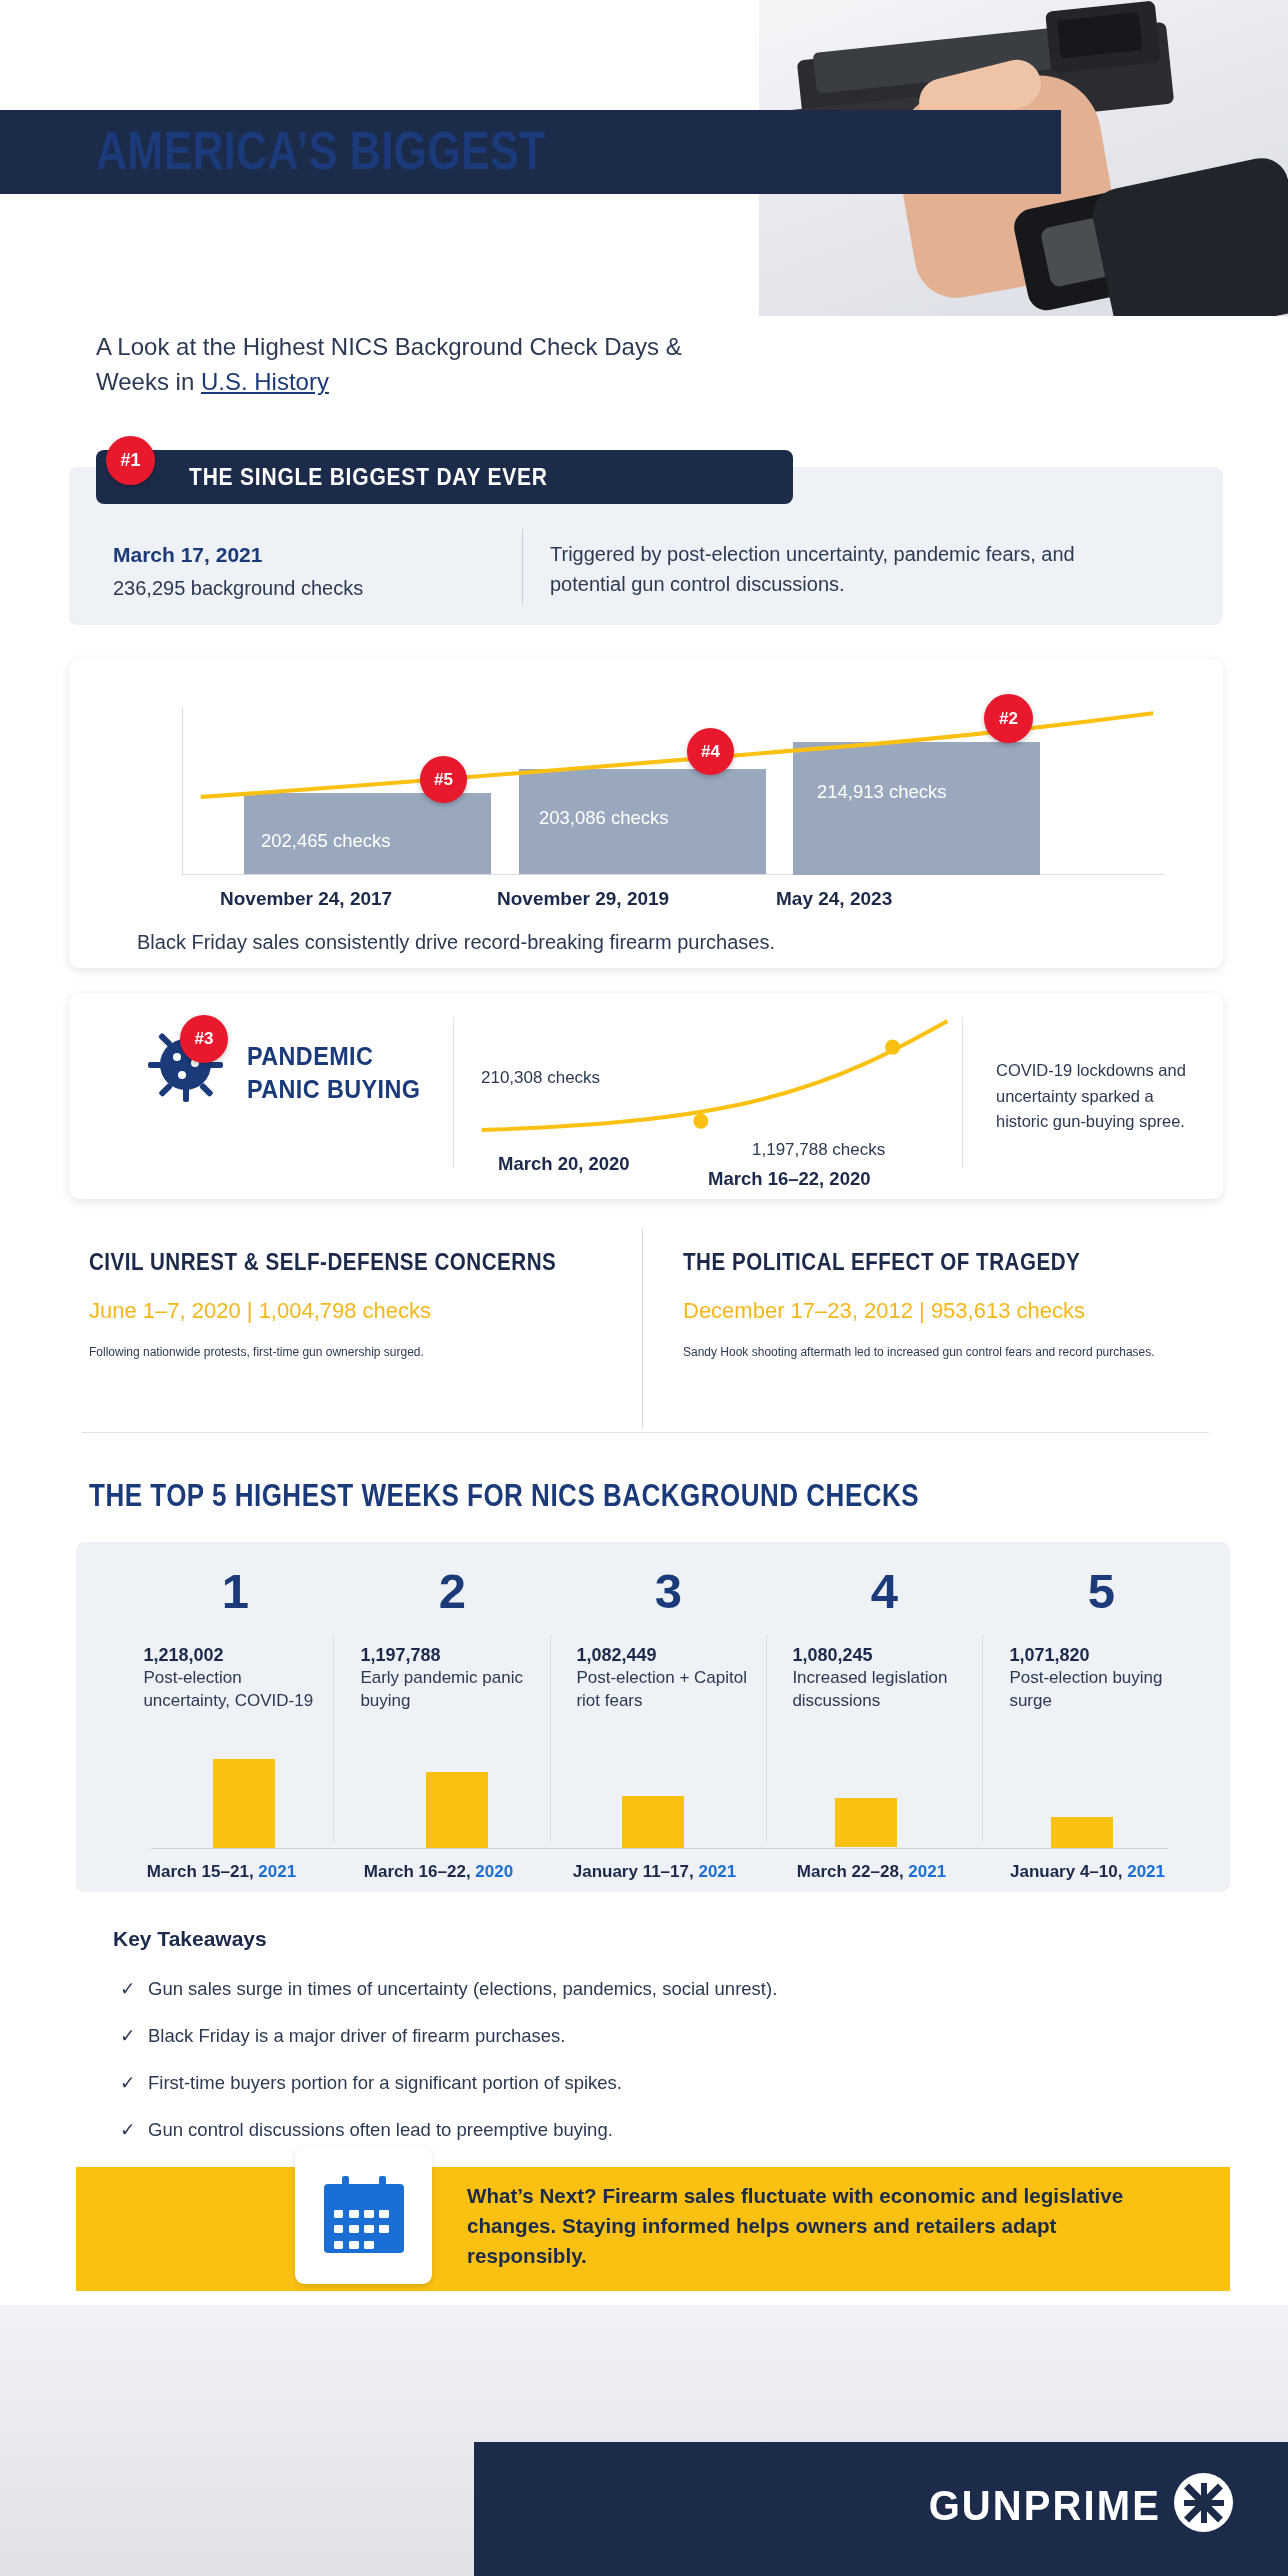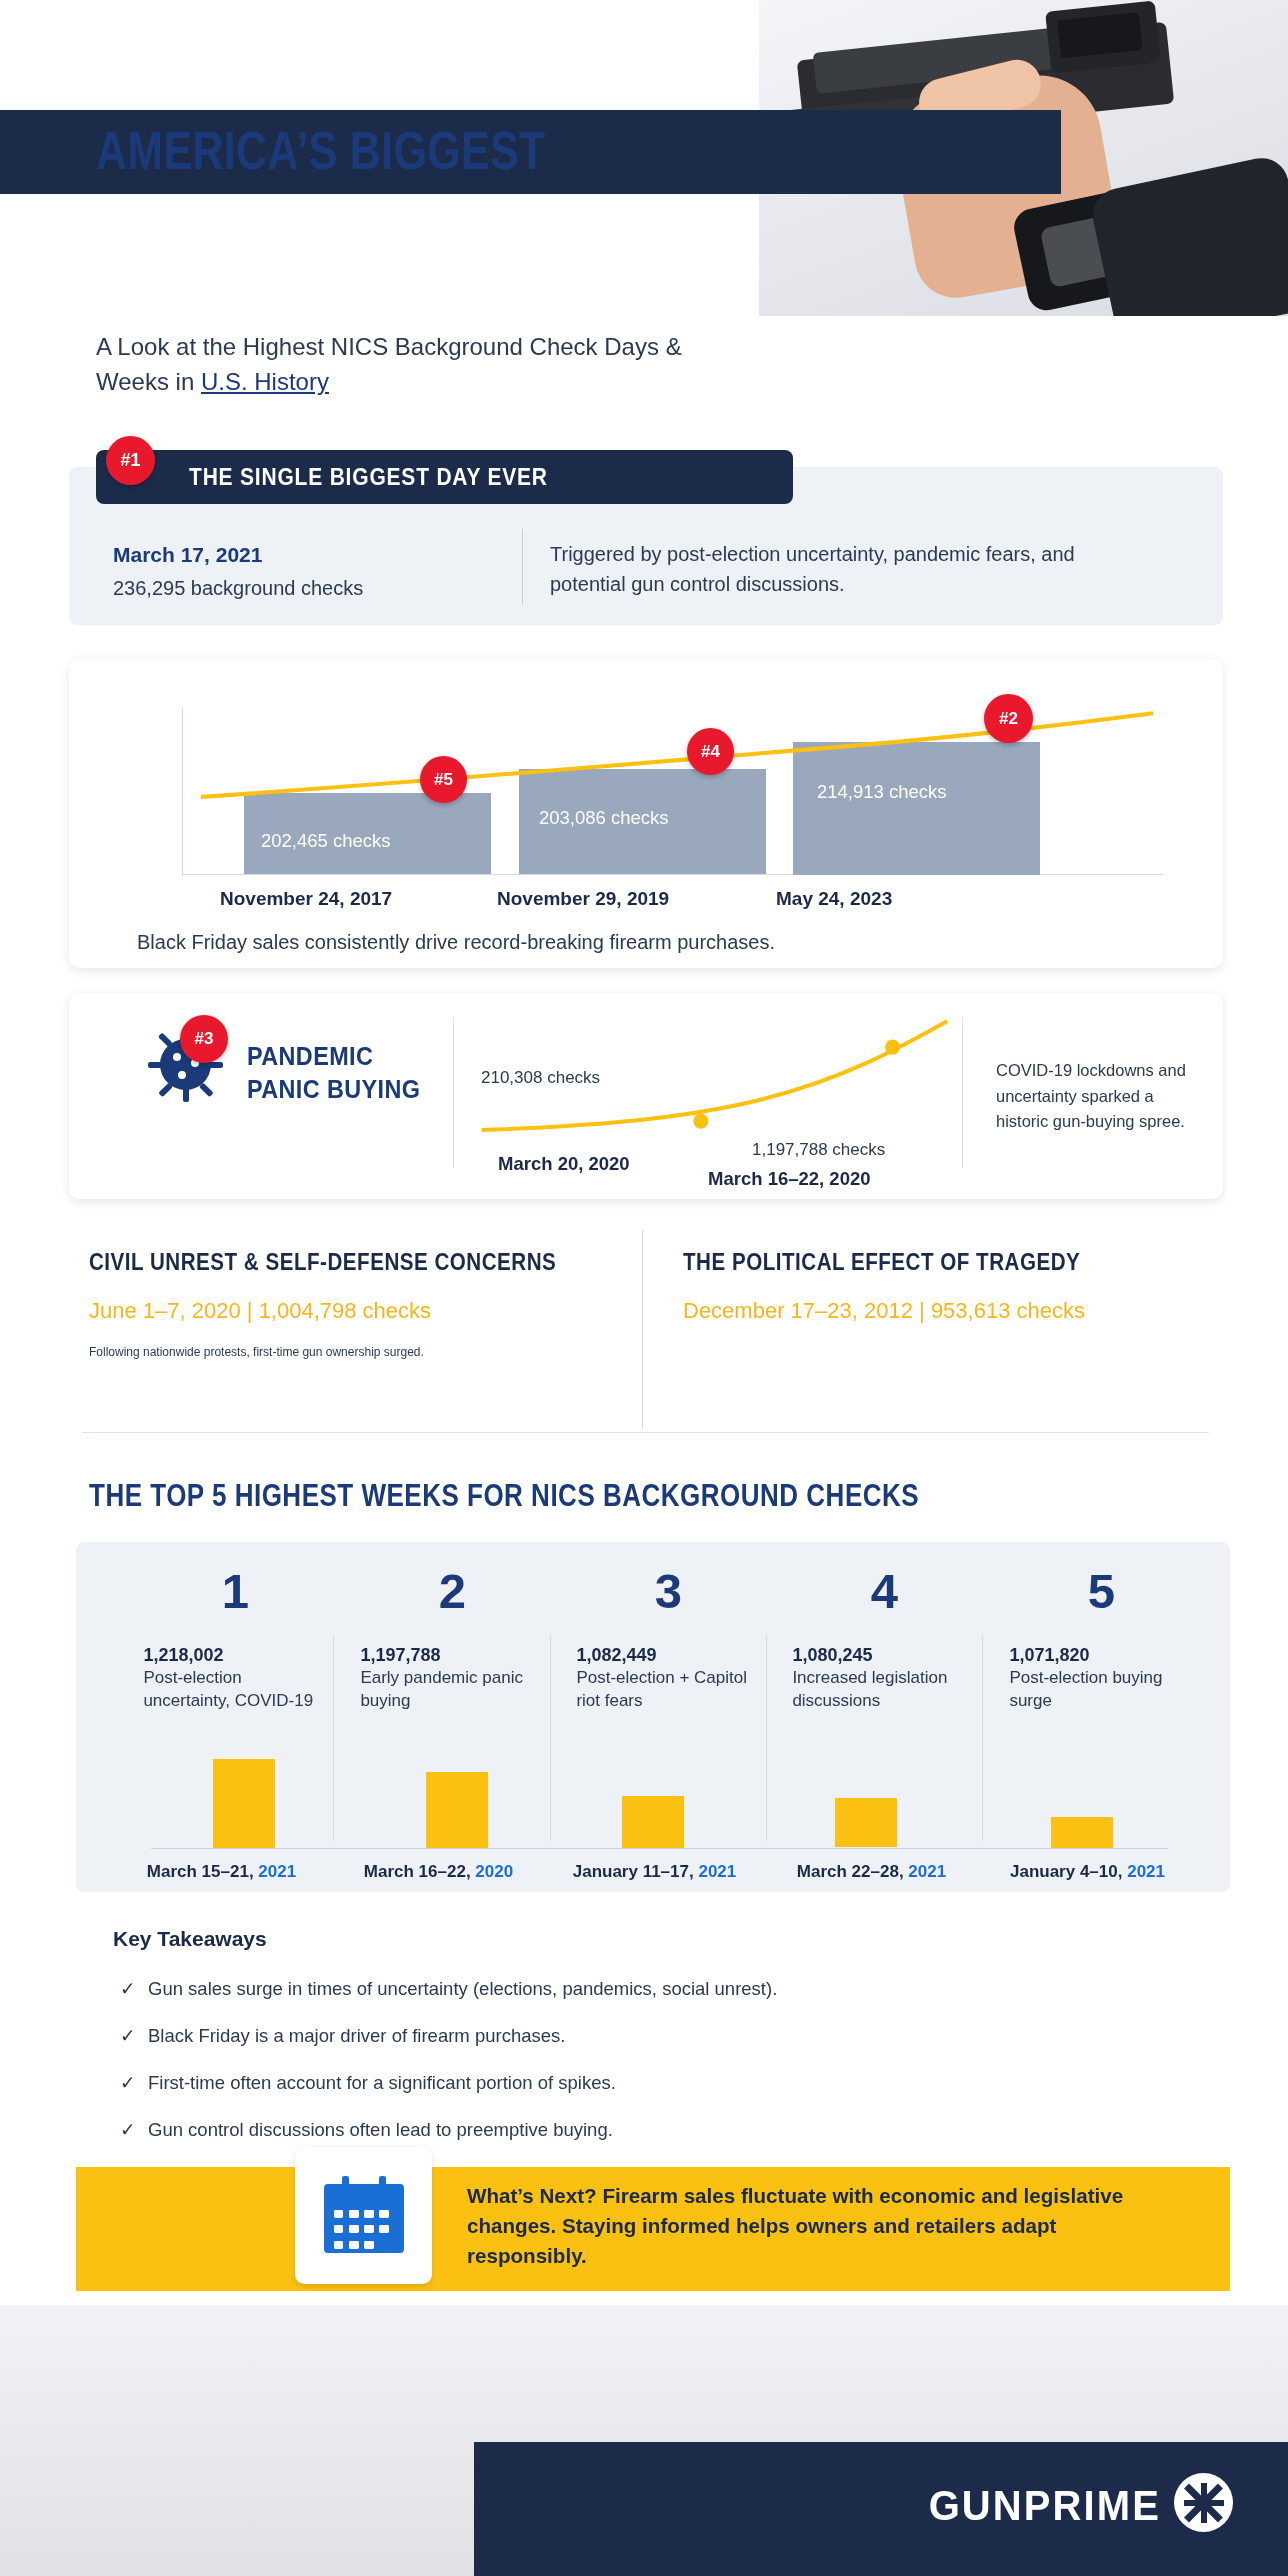--- a/index.html
+++ b/index.html
@@ -242,20 +242,21 @@
   <div class="pp-x1">March 20, 2020</div>
   <div class="pp-x2">March 16–22, 2020</div>
   <div class="pp-desc">COVID-19 lockdowns and uncertainty sparked a historic gun-buying spree.</div>
 
   <div class="col-div"></div>
   <div class="c-head h1">CIVIL UNREST &amp; SELF-DEFENSE CONCERNS</div>
   <div class="c-stat s1">June 1–7, 2020 | 1,004,798 checks</div>
   <div class="c-body b1">Following nationwide protests, first-time gun ownership surged.</div>
   <div class="c-head h2">THE POLITICAL EFFECT OF TRAGEDY</div>
   <div class="c-stat s2">December 17–23, 2012 | 953,613 checks</div>
+  <div class="c-body b2">Sandy Hook shooting aftermath led to increased gun control fears and record purchases.</div>
   <div class="bottom-rule"></div>
 
   <div class="t5-title">THE TOP 5 HIGHEST WEEKS FOR NICS BACKGROUND CHECKS</div>
   <div class="t5-panel"></div>
   <div class="t5-base"></div>
 
   <div class="t5-sep" style="left:333px;"></div>
   <div class="t5-sep" style="left:550px;"></div>
   <div class="t5-sep" style="left:766px;"></div>
   <div class="t5-sep" style="left:982px;"></div>
@@ -310,21 +311,21 @@
   <div class="t5-date" style="left:972px;">
     <span>January 4–10, </span><span class="yr">2021</span>
   </div>
 
   <div class="kt-title">Key Takeaways</div>
   <div class="kt-check" style="top:1978px;">✓</div>
   <div class="kt-item" style="top:1978px;">Gun sales surge in times of uncertainty (elections, pandemics, social unrest).</div>
   <div class="kt-check" style="top:2025px;">✓</div>
   <div class="kt-item" style="top:2025px;">Black Friday is a major driver of firearm purchases.</div>
   <div class="kt-check" style="top:2072px;">✓</div>
-  <div class="kt-item" style="top:2072px;">First-time often account for a significant portion of spikes.</div>
+  <div class="kt-item" style="top:2072px;">First-time buyers portion for a significant portion of spikes.</div>
   <div class="kt-check" style="top:2119px;">✓</div>
   <div class="kt-item" style="top:2119px;">Gun control discussions often lead to preemptive buying.</div>
 
   <div class="wn-band"></div>
   <div class="wn-card"></div>
   <div class="cal">
     <div class="cal-ring" style="left:18px;"></div>
     <div class="cal-ring" style="left:55px;"></div>
     <div class="cal-top"></div>
     <div class="cal-body"></div>

